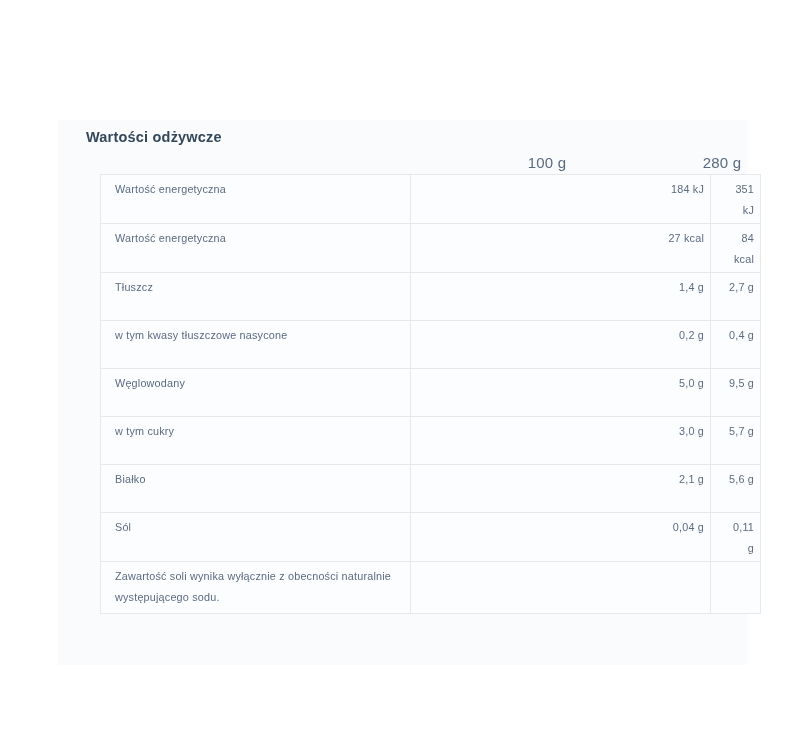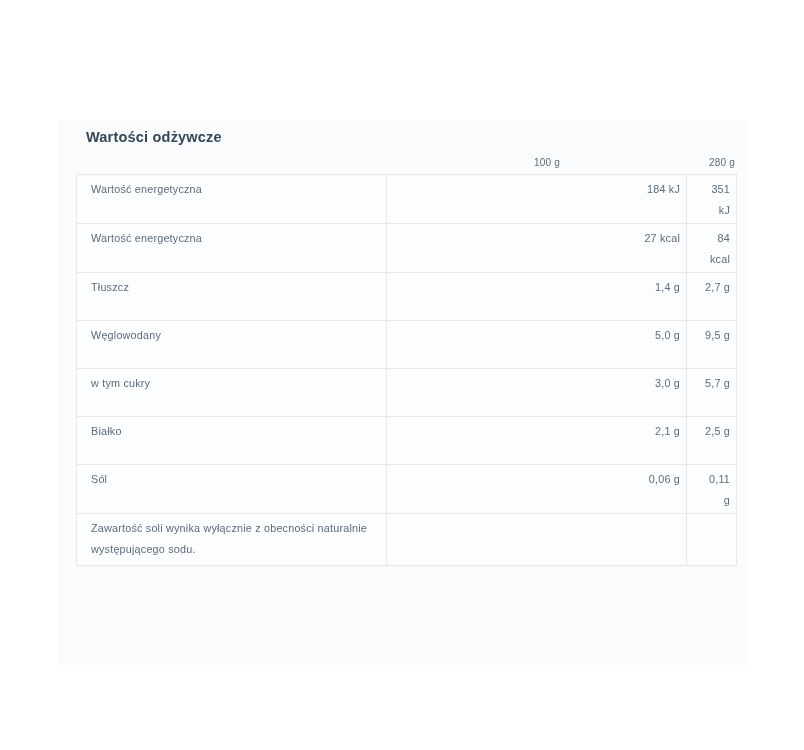--- a/index.html
+++ b/index.html
@@ -38,34 +38,34 @@
     font-size: 14.5px;
     font-weight: 700;
     letter-spacing: 0.2px;
     color: var(--title-color);
     line-height: 18px;
   }
   .col-headers {
     display: flex;
     width: 660px;
     margin: 10px 0 5px 29px;
-    font-size: 10px;
+    font-size: 15px;
     letter-spacing: 0.2px;
     color: var(--text-color);
     line-height: 13px;
     justify-content: flex-end;
   }
   .ch-spacer { width: 310px; }
   .ch-100g   { width: 300px; text-align: center; }
   .ch-190g   { width: 50px;  text-align: center; }
   table.nutri {
     border-collapse: collapse;
     table-layout: fixed;
     width: 660px;
-    margin-left: 18px;
+    margin-left: 42px;
     background: var(--cell-bg);
     padding-left: 12px;
   }
   table.nutri td {
     border: 1px solid var(--border-color);
     vertical-align: top;
     height: 48px;
     padding: 4px 6px 2px 14px;
     font-size: 10.8px;
     letter-spacing: 0.2px;
@@ -106,43 +106,48 @@
     <td class="c-val">27 kcal</td>
     <td class="c-val">84 kcal</td>
   </tr>
 
   <tr>
     <td class="c-label">Tłuszcz</td>
     <td class="c-val">1,4 g</td>
     <td class="c-val">2,7 g</td>
   </tr>
 
+  <tr>
+    <td class="c-label">w tym kwasy tłuszczowe nasycone</td>
+    <td class="c-val">0,2 g</td>
+    <td class="c-val">0,4 g</td>
+  </tr>
 
   <tr>
     <td class="c-label">Węglowodany</td>
     <td class="c-val">5,0 g</td>
     <td class="c-val">9,5 g</td>
   </tr>
 
   <tr>
     <td class="c-label">w tym cukry</td>
     <td class="c-val">3,0 g</td>
     <td class="c-val">5,7 g</td>
   </tr>
 
 
   <tr>
     <td class="c-label">Białko</td>
     <td class="c-val">2,1 g</td>
-    <td class="c-val">2,5 g</td>
+    <td class="c-val">5,6 g</td>
   </tr>
 
   <tr>
     <td class="c-label">Sól</td>
-    <td class="c-val">0,06 g</td>
+    <td class="c-val">0,04 g</td>
     <td class="c-val">0,11 g</td>
   </tr>
 
   <tr class="note-row">
     <td class="c-label">Zawartość soli wynika wyłącznie z obecności naturalnie występującego sodu.</td>
     <td class="c-val"></td>
     <td class="c-val"></td>
   </tr>
 </tbody>
   </table>

